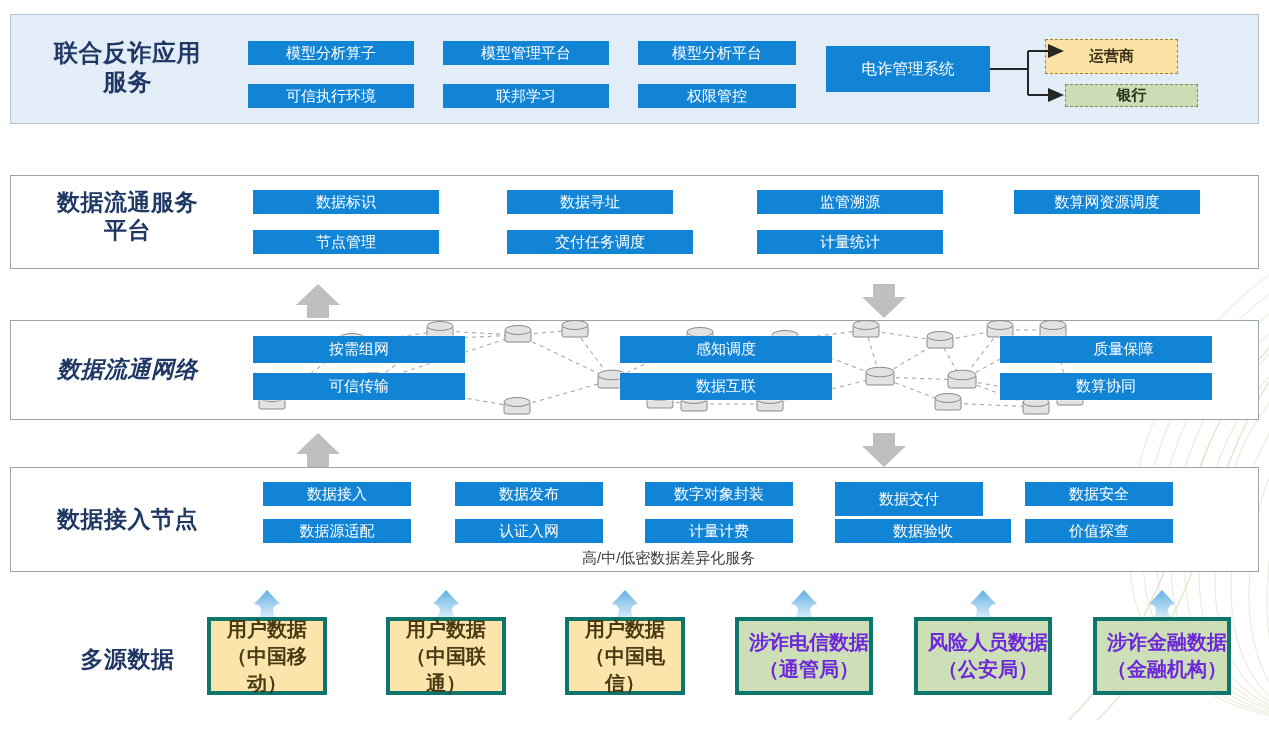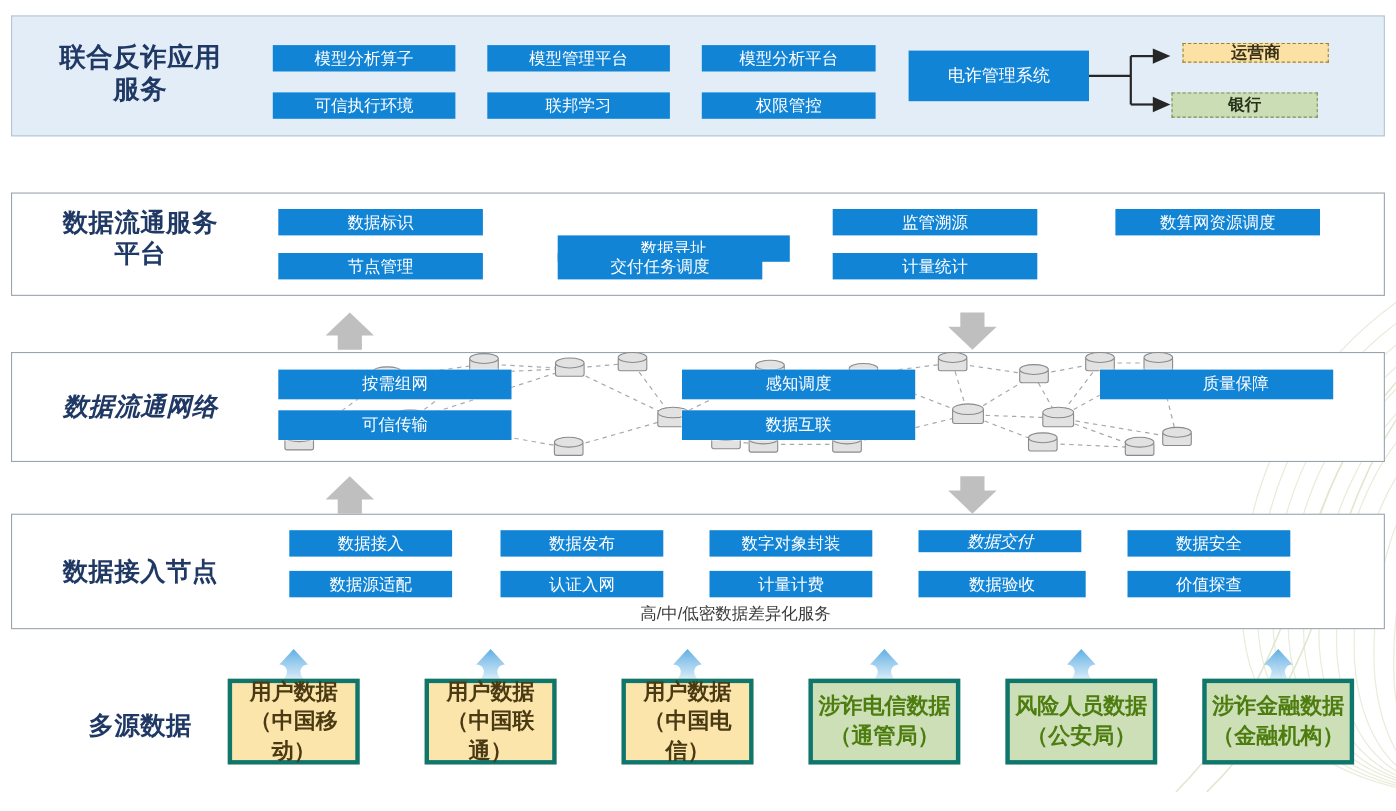--- a/index.html
+++ b/index.html
@@ -68,21 +68,21 @@
     position:absolute;
     display:flex;align-items:center;justify-content:center;
     text-align:center;
     font-weight:bold;font-size:20px;
     line-height:1.35;
     box-sizing:border-box;
     border:4px solid #0f766e;
     z-index:5;
   }
   .srcbox.amber{background:#FCE5AA;color:#4a3a14;}
-  .srcbox.green{background:#CCDFB6;color:#4d7c0f;}
+  .srcbox.green{background:#CCDFB6;color:#6d28d9;justify-content:flex-end;}
 
   .note{
     position:absolute;
     color:#3a3a3a;
     font-size:15px;
     z-index:5;
     white-space:nowrap;
   }
 
   svg{display:block;}
@@ -124,21 +124,21 @@
   <div class="bbox" style="left:248px;top:41px;width:166px;height:24px;">模型分析算子</div>
   <div class="bbox" style="left:443px;top:41px;width:166px;height:24px;">模型管理平台</div>
   <div class="bbox" style="left:638px;top:41px;width:158px;height:24px;">模型分析平台</div>
 
   <div class="bbox" style="left:248px;top:84px;width:166px;height:24px;">可信执行环境</div>
   <div class="bbox" style="left:443px;top:84px;width:166px;height:24px;">联邦学习</div>
   <div class="bbox" style="left:638px;top:84px;width:158px;height:24px;">权限管控</div>
 
   <div class="bigbox" style="left:826px;top:46px;width:164px;height:46px;">电诈管理系统</div>
 
-  <div class="endbox amber" style="left:1075px;top:39px;width:133px;height:18px;">运营商</div>
+  <div class="endbox amber" style="left:1045px;top:39px;width:133px;height:35px;">运营商</div>
   <div class="endbox green" style="left:1065px;top:84px;width:133px;height:23px;">银行</div>
 
   <svg class="ovl over" viewBox="0 0 1269 737">
     <g stroke="#262626" stroke-width="2" fill="none">
       <path d="M990 69 L1028 69"></path>
       <path d="M1028 51 L1028 95"></path>
       <path d="M1028 51 L1050 51"></path>
       <path d="M1028 95 L1050 95"></path>
     </g>
     <polygon points="1048,44 1064,51 1048,58" fill="#262626"></polygon>
@@ -146,21 +146,21 @@
   </svg>
 
   <div class="layer layer-frame" style="left:10px;top:175px;width:1249px;height:94px;"></div>
 
   <div class="layer-title" style="left:20px;top:188px;width:215px;font-size:23px;">
     <div>数据流通服务</div>
     <div>平台</div>
   </div>
 
   <div class="bbox" style="left:253px;top:190px;width:186px;height:24px;">数据标识</div>
-  <div class="bbox" style="left:507px;top:190px;width:211px;height:24px;margin-top:24px;">数据寻址</div>
+  <div class="bbox" style="left:507px;top:190px;width:166px;height:24px;">数据寻址</div>
   <div class="bbox" style="left:757px;top:190px;width:186px;height:24px;">监管溯源</div>
   <div class="bbox" style="left:1014px;top:190px;width:186px;height:24px;">数算网资源调度</div>
 
   <div class="bbox" style="left:253px;top:230px;width:186px;height:24px;">节点管理</div>
   <div class="bbox" style="left:507px;top:230px;width:186px;height:24px;">交付任务调度</div>
   <div class="bbox" style="left:757px;top:230px;width:186px;height:24px;">计量统计</div>
 
   <div class="layer layer-frame" style="left:10px;top:320px;width:1249px;height:100px;"></div>
 
   <svg class="ovl under" viewBox="0 0 1269 737">
@@ -299,37 +299,38 @@
   <div class="layer-title" style="left:20px;top:355px;width:215px;font-size:23px;font-style:italic;">
     <div>数据流通网络</div>
   </div>
 
   <div class="bbox net" style="left:253px;top:336px;width:212px;height:27px;">按需组网</div>
   <div class="bbox net" style="left:620px;top:336px;width:212px;height:27px;">感知调度</div>
   <div class="bbox net" style="left:1000px;top:336px;width:212px;height:27px;padding-left:35px;">质量保障</div>
 
   <div class="bbox net" style="left:253px;top:373px;width:212px;height:27px;">可信传输</div>
   <div class="bbox net" style="left:620px;top:373px;width:212px;height:27px;">数据互联</div>
+  <div class="bbox net" style="left:1000px;top:373px;width:212px;height:27px;">数算协同</div>
 
   <div class="layer layer-frame" style="left:10px;top:467px;width:1249px;height:105px;"></div>
 
   <div class="layer-title" style="left:20px;top:505px;width:215px;font-size:23px;">
     <div>数据接入节点</div>
   </div>
 
   <div class="bbox" style="left:263px;top:482px;width:148px;height:24px;">数据接入</div>
   <div class="bbox" style="left:455px;top:482px;width:148px;height:24px;">数据发布</div>
   <div class="bbox" style="left:645px;top:482px;width:148px;height:24px;">数字对象封装</div>
-  <div class="bbox" style="left:835px;top:482px;width:148px;height:20px;font-style:italic;">数据交付</div>
+  <div class="bbox" style="left:835px;top:482px;width:148px;height:34px;">数据交付</div>
   <div class="bbox" style="left:1025px;top:482px;width:148px;height:24px;">数据安全</div>
 
   <div class="bbox" style="left:263px;top:519px;width:148px;height:24px;">数据源适配</div>
   <div class="bbox" style="left:455px;top:519px;width:148px;height:24px;">认证入网</div>
   <div class="bbox" style="left:645px;top:519px;width:148px;height:24px;">计量计费</div>
-  <div class="bbox" style="left:835px;top:519px;width:152px;height:24px;">数据验收</div>
+  <div class="bbox" style="left:835px;top:519px;width:176px;height:24px;">数据验收</div>
   <div class="bbox" style="left:1025px;top:519px;width:148px;height:24px;">价值探查</div>
 
   <div class="note" style="left:582px;top:549px;">高/中/低密数据差异化服务</div>
 
   <div class="layer-title" style="left:20px;top:645px;width:215px;font-size:23px;">
     <div>多源数据</div>
   </div>
 
   <svg class="ovl under" viewBox="0 0 1269 737">
     <defs>

